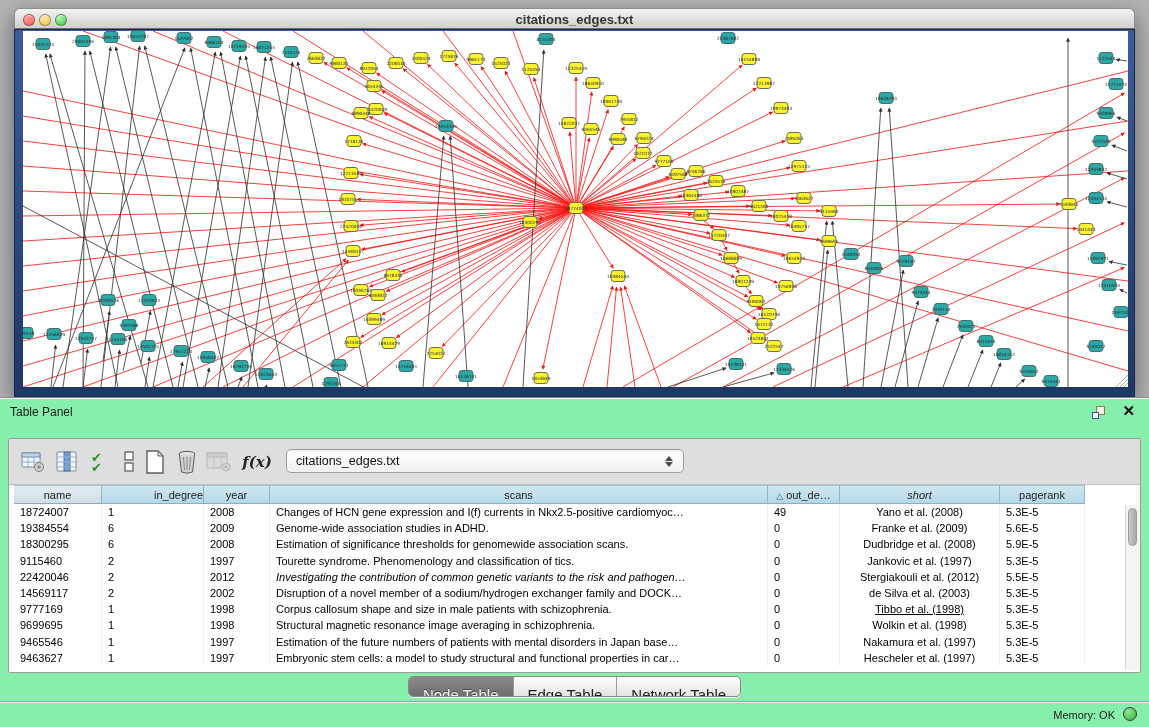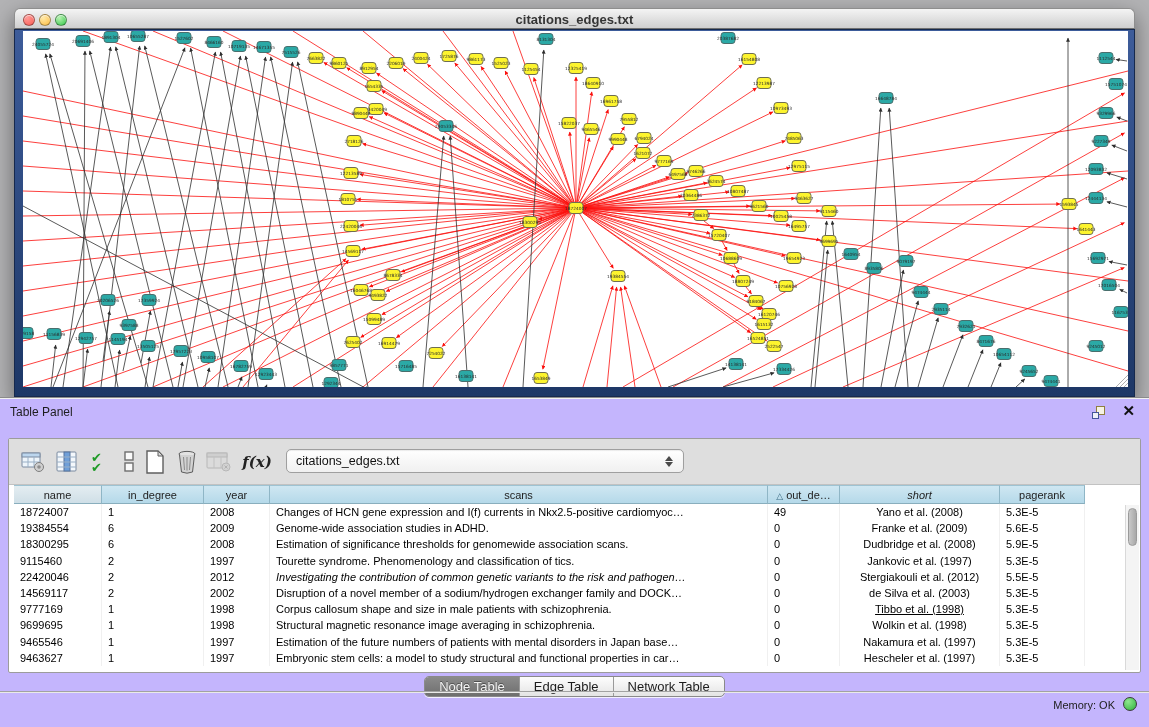--- a/index.html
+++ b/index.html
@@ -20,21 +20,21 @@
   .light.red { left:8px; background:radial-gradient(circle at 35% 30%, #ff9a96,#f95a52); }
   .light.yellow { left:24px; background:radial-gradient(circle at 35% 30%, #ffe9a8,#fdbc40); }
   .light.green { left:40px; background:radial-gradient(circle at 35% 30%, #b7f2b0,#33c748); }
   .blue-frame { position:absolute; left:0; top:21px; right:0; bottom:0;
     background:linear-gradient(#3d5c9a,#1d3766); border:1px solid #16294d; }
   .graph-canvas { position:absolute; left:8px; top:1px; width:1105px; height:356px;
     background:#ffffff; overflow:hidden; }
 
   
   .table-panel { position:absolute; left:0; top:397px; width:1149px; height:330px;
-    background:#c4b5fd; border-top:1px solid #8b8b8b; box-shadow:inset 0 1px 0 #f2f2f2; }
+    background:#86efac; border-top:1px solid #8b8b8b; box-shadow:inset 0 1px 0 #f2f2f2; }
   .panel-title { position:absolute; left:10px; top:7px; font-size:12px; color:#1d1d1d; }
   .float-icon { position:absolute; right:42px; top:8px; width:15px; height:14px; cursor:default; }
   .float-icon .sq1 { position:absolute; left:4px; top:0; width:9px; height:9px; border:1.5px solid #8f7f3f; background:#f5f2e4; }
   .float-icon .sq2 { position:absolute; left:0; top:6px; width:7px; height:7px; border:1.5px solid #44549a; background:#eef0f8; }
   .close-icon { position:absolute; right:14px; top:5px; font-size:15px; font-weight:bold; color:#111; line-height:15px; }
 
   .panel-inner { position:absolute; left:8px; top:40px; width:1133px; height:235px;
     background:#ffffff; border:1px solid #9c9c9c; border-radius:2px; }
   .toolbar { position:absolute; left:0; top:0; right:0; height:46px;
     background:#dedede; border-bottom:1px solid #c2c2c2; }
@@ -64,27 +64,27 @@
   .td.l { text-align:left; padding-left:6px; }
   .td.c { text-align:center; }
   .vscroll { position:absolute; right:1px; top:66px; bottom:2px; width:14px;
     background:#f4f4f4; border-left:1px solid #d9d9d9; }
   .vthumb { position:absolute; left:2px; top:3px; width:9px; height:38px;
     background:linear-gradient(90deg,#c9c9c9,#a8a8a8); border-radius:5px; border:1px solid #9a9a9a; }
 
   .tabs { position:absolute; left:0; right:0; top:278px; height:21px; text-align:center; }
   .seg { display:inline-flex; border:1px solid #8a8a8a; border-radius:5px; overflow:hidden;
     background:linear-gradient(#fdfdfd,#e4e4e4); box-shadow:0 1px 0 rgba(255,255,255,.8); }
-  .seg-btn { padding:0 14px; height:19px; line-height:19px; font-size:13px; color:#1c1c1c;
+  .seg-btn { padding:8px 14px; height:19px; line-height:19px; font-size:15px; color:#1c1c1c;
     border-right:1px solid #9a9a9a; }
   .seg-btn:last-child { border-right:none; }
   .seg-btn.active { background:linear-gradient(#8b8b8b,#6e6e6e); color:#f2f2f2;
     text-shadow:0 -1px 0 rgba(0,0,0,.4); }
 
-  .statusbar { position:absolute; left:0; right:0; bottom:10px; height:26px;
+  .statusbar { position:absolute; left:0; right:0; bottom:0; height:26px;
     border-top:1px solid #a2a2a2; box-shadow:inset 0 1px 0 #eaeaea; }
   .mem-label { position:absolute; right:34px; top:7px; font-size:11px; color:#222; }
   .mem-dot { position:absolute; right:12px; top:5px; width:14px; height:14px; border-radius:50%;
     border:1.5px solid #3a3a3a; background:radial-gradient(circle at 35% 30%, #8fe78f, #2eb33b); }
 
   svg text { font-family:"DejaVu Sans", sans-serif; }
 </style>
 </head>
 <body>
 
@@ -598,21 +598,21 @@
           <div class="combo-arrows">
             <div class="arr-up"></div>
               <div class="arr-dn"></div>
           </div>
         </div>
       </div>
 
       <div class="tablewrap">
         <div class="thead" id="thead">
             <div class="th first" style="width: 88px;"><span>name</span></div>
-            <div class="th" style="width: 102px;"><span>in_degree</span></div>
+            <div class="th" style="width: 102px; text-align: right;"><span>in_degree</span></div>
             <div class="th" style="width: 66px;"><span>year</span></div>
             <div class="th" style="width: 498px;"><span>scans</span></div>
             <div class="th" style="width: 72px;"><span class="sort-tri">△</span><span>out_de…</span></div>
             <div class="th" style="width: 160px; font-style: italic;"><span>short</span></div>
             <div class="th" style="width: 85px;"><span>pagerank</span></div>
           </div>
         <div id="tbody">
             <div class="trow">
               <div class="td l" style="width: 88px;">18724007</div>
               <div class="td l" style="width: 102px;">1</div>

